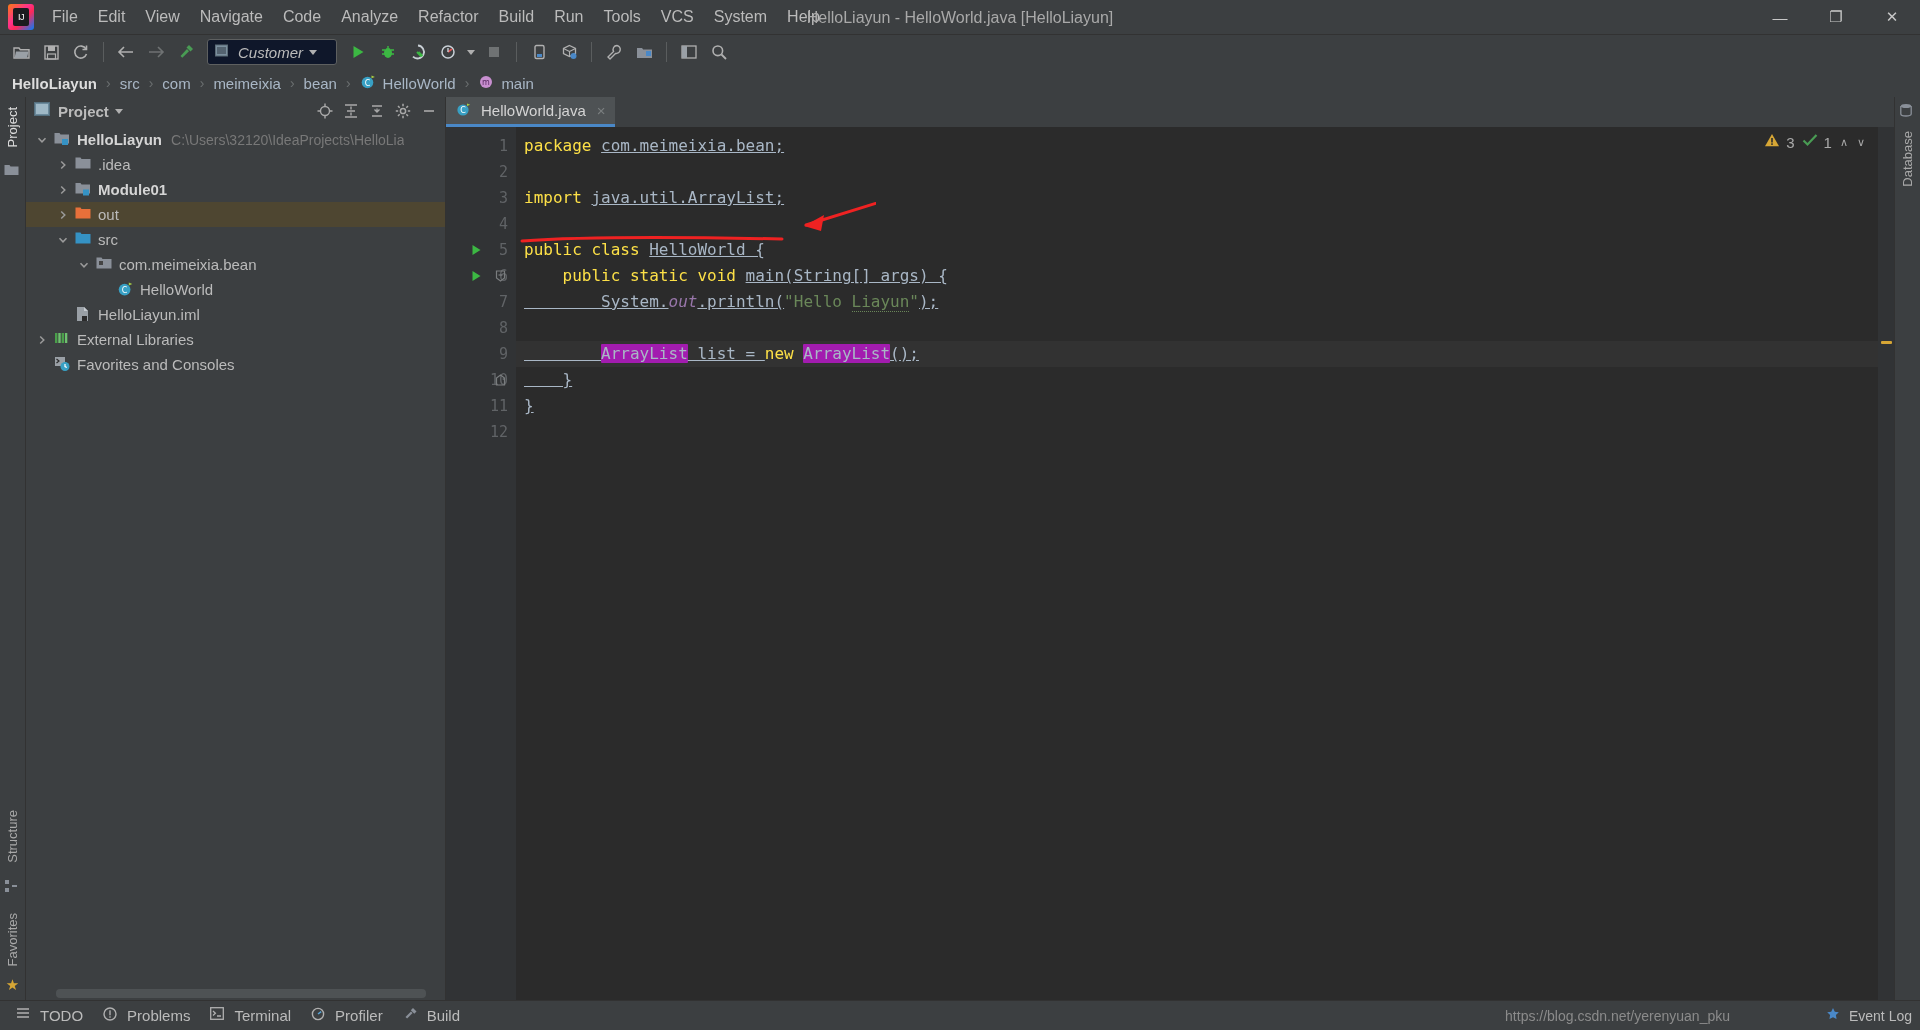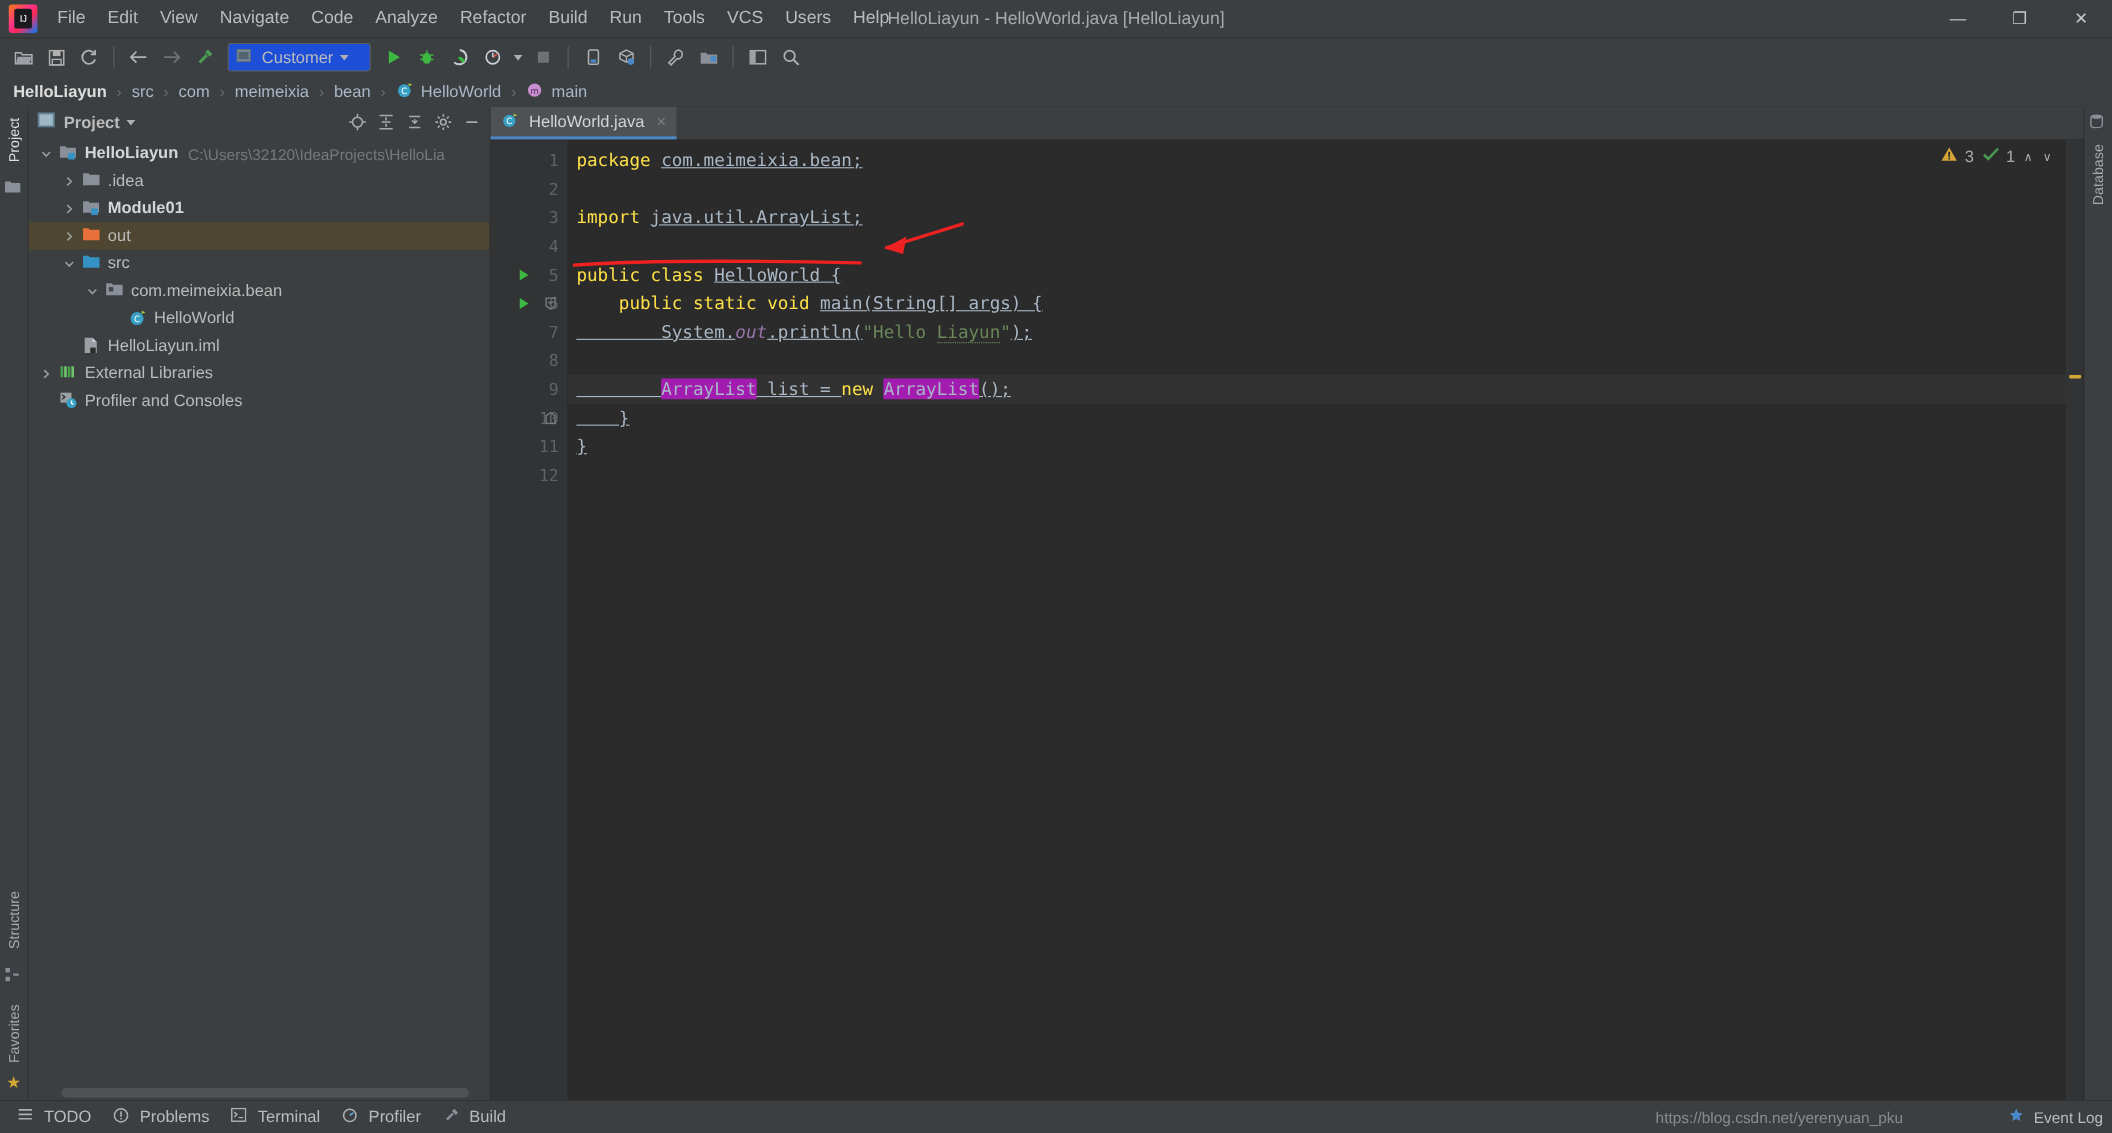--- a/index.html
+++ b/index.html
@@ -53,22 +53,22 @@
     height: 34px; background: #3c3f41; display: flex; align-items: center;
     padding: 0 6px; flex: 0 0 34px; gap: 0px;
   }
   .tb-btn {
     width: 30px; height: 28px; display: flex; align-items: center; justify-content: center;
     border-radius: 3px; cursor: default;
   }
   .tb-sep { width: 1px; height: 20px; background: #5a5d5e; margin: 0 7px; }
   .run-config {
     display: flex; align-items: center; gap: 6px; height: 26px; padding: 0 8px 0 6px;
-    border: 1px solid #5e6060; border-radius: 3px; background: #1d4ed8; margin: 0 6px;
-    min-width: 130px; color: #bbbbbb; font-size: 15px;
+    border: 1px solid #5e6060; border-radius: 3px; background: #0f172a; margin: 0 6px;
+    min-width: 130px; color: #bbbbbb; font-size: 15px; font-style: italic;
   }
   .caret-down {
     width: 0; height: 0; border-left: 4px solid transparent; border-right: 4px solid transparent;
     border-top: 5px solid #b0b0b0; display: inline-block;
   }
 
   
   .breadcrumb {
     height: 28px; background: #3c3f41; display: flex; align-items: center;
     padding-left: 10px; flex: 0 0 28px; gap: 0px; font-size: 15px;
@@ -214,21 +214,21 @@
         <div class="menu-item">Edit</div>
         <div class="menu-item">View</div>
         <div class="menu-item">Navigate</div>
         <div class="menu-item">Code</div>
         <div class="menu-item">Analyze</div>
         <div class="menu-item">Refactor</div>
         <div class="menu-item">Build</div>
         <div class="menu-item">Run</div>
         <div class="menu-item">Tools</div>
         <div class="menu-item">VCS</div>
-        <div class="menu-item">Users</div>
+        <div class="menu-item">System</div>
         <div class="menu-item">Help</div>
       </div>
     <div class="window-title">HelloLiayun - HelloWorld.java [HelloLiayun]</div>
     <div class="win-controls">
       <div class="win-btn">
         <span class="win-glyph">—</span>
       </div>
       <div class="win-btn">
         <span class="win-glyph">❐</span>
       </div>
@@ -593,21 +593,21 @@
           <div class="tree-row" style="padding-left: 8px;">
             <span class="tw-arrow"></span>
             <span class="ico" style="margin-left: 4px;">
               <svg width="17" height="16" viewBox="0 0 17 16">
                 <rect x="1" y="1" width="10" height="9" fill="#9aa0a6"></rect>
                 <path d="M2.5 3l2.5 2-2.5 2" fill="none" stroke="#2b2b2b" stroke-width="1.2"></path>
                 <circle cx="11" cy="10.5" r="4.5" fill="#38a0c4"></circle>
                 <path d="M11 8v2.6l1.8 1" stroke="#fff" stroke-width="1.2" fill="none"></path>
               </svg>
             </span>
-            <span class="tree-label">Profiler and Consoles</span>
+            <span class="tree-label">Favorites and Consoles</span>
           </div>
           <div class="pp-scroll"></div>
       </div>
     </div>
 
     <div class="editor-area">
       <div class="tabs-row">
         <div class="tab">
           <span class="ico">
             <svg width="15" height="15" viewBox="0 0 15 15">

